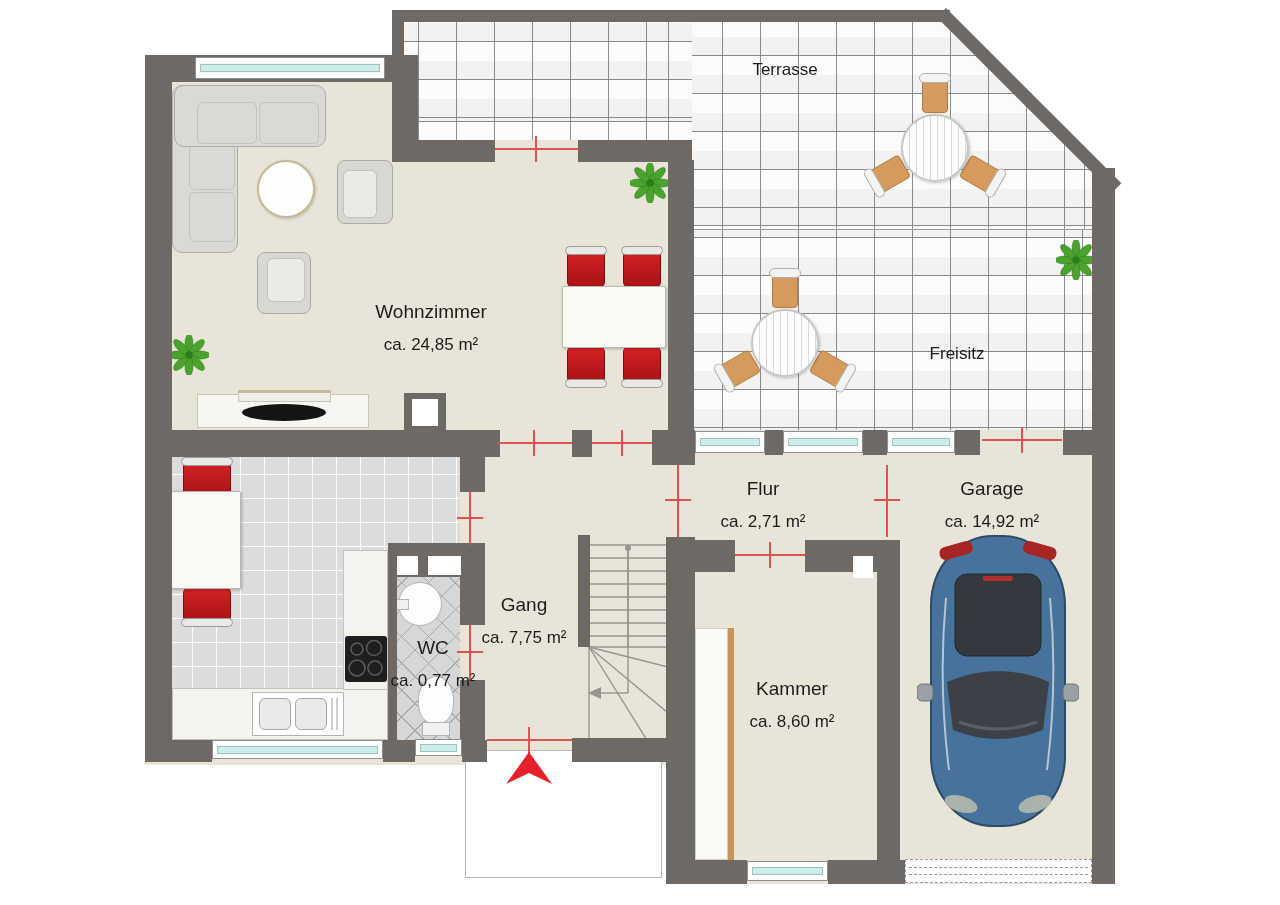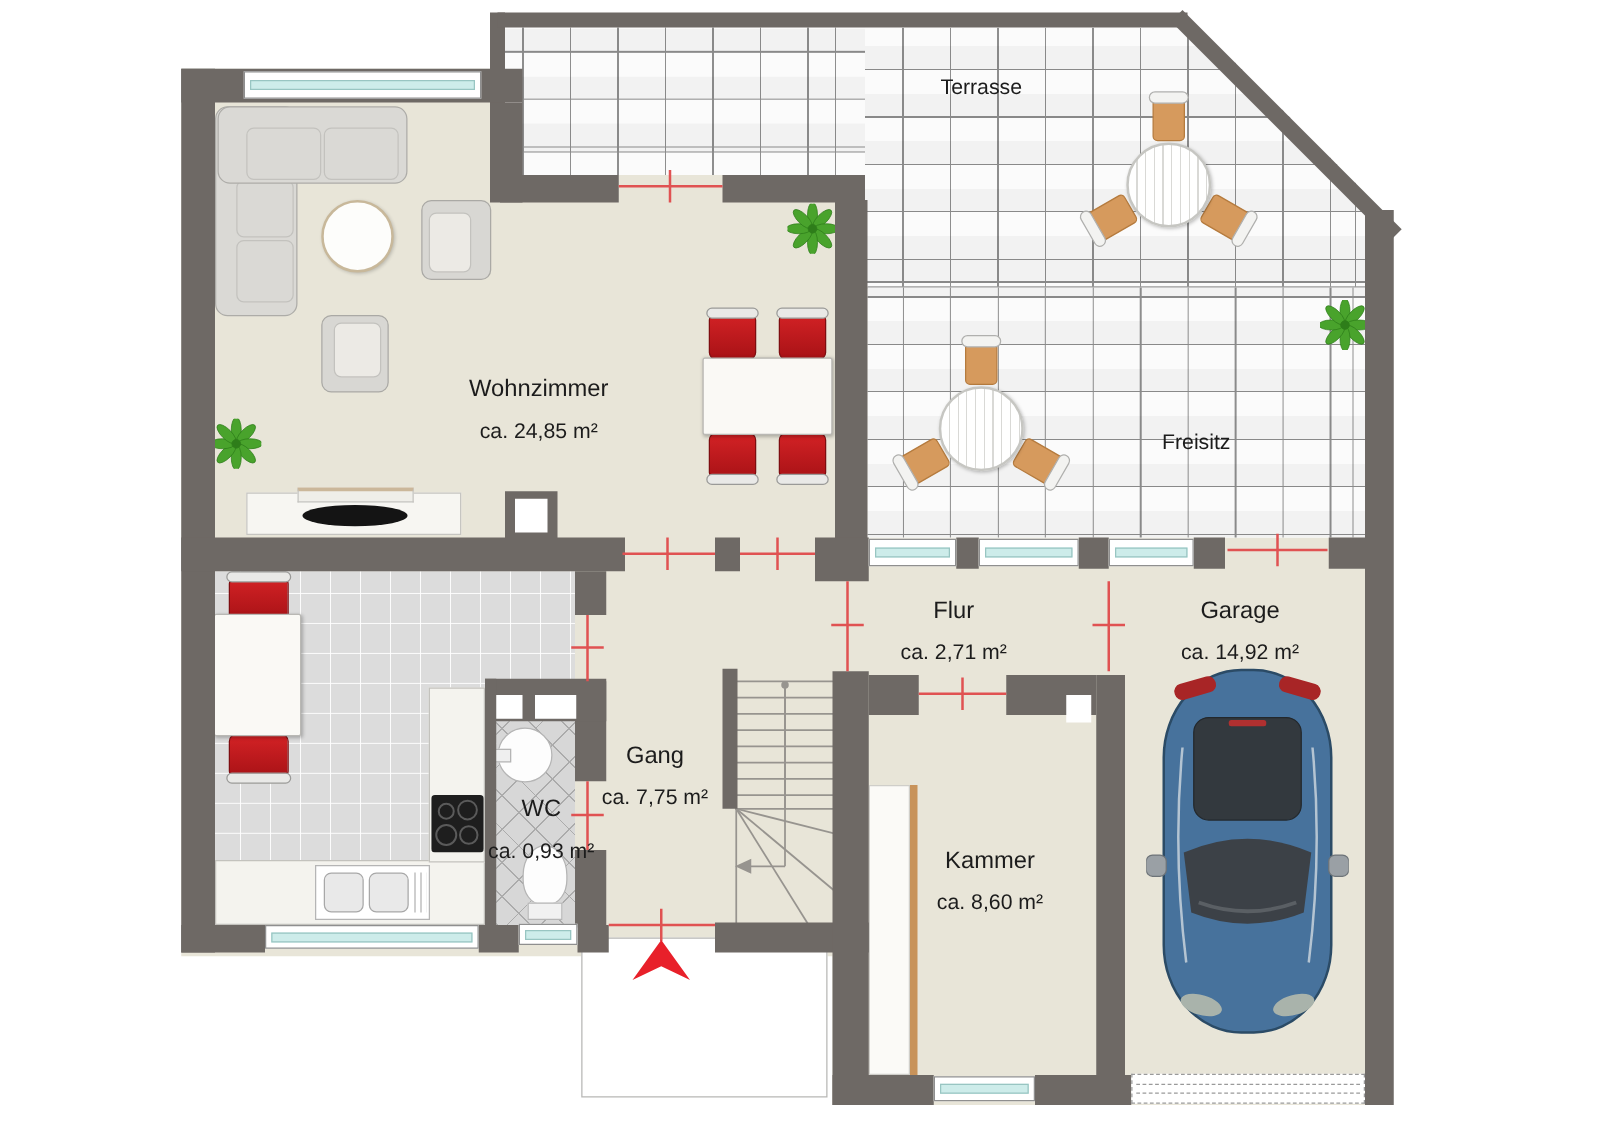--- a/index.html
+++ b/index.html
@@ -374,21 +374,21 @@
         <polygon points="25,0 48,32 25,21 2,32" fill="#e8202a"></polygon>
       </svg>
   </div>
 
   <div class="label" style="left:321px;top:301px;width:220px;">
     <div class="nm">Wohnzimmer</div>
     <div class="ar">ca. 24,85 m²</div>
   </div>
   <div class="label" style="left:373px;top:637px;width:120px;">
     <div class="nm">WC</div>
-    <div class="ar">ca. 0,93 m²</div>
+    <div class="ar">ca. 0,77 m²</div>
   </div>
   <div class="label" style="left:454px;top:594px;width:140px;">
     <div class="nm">Gang</div>
     <div class="ar">ca. 7,75 m²</div>
   </div>
   <div class="label" style="left:693px;top:478px;width:140px;">
     <div class="nm">Flur</div>
     <div class="ar">ca. 2,71 m²</div>
   </div>
   <div class="label" style="left:712px;top:678px;width:160px;">

